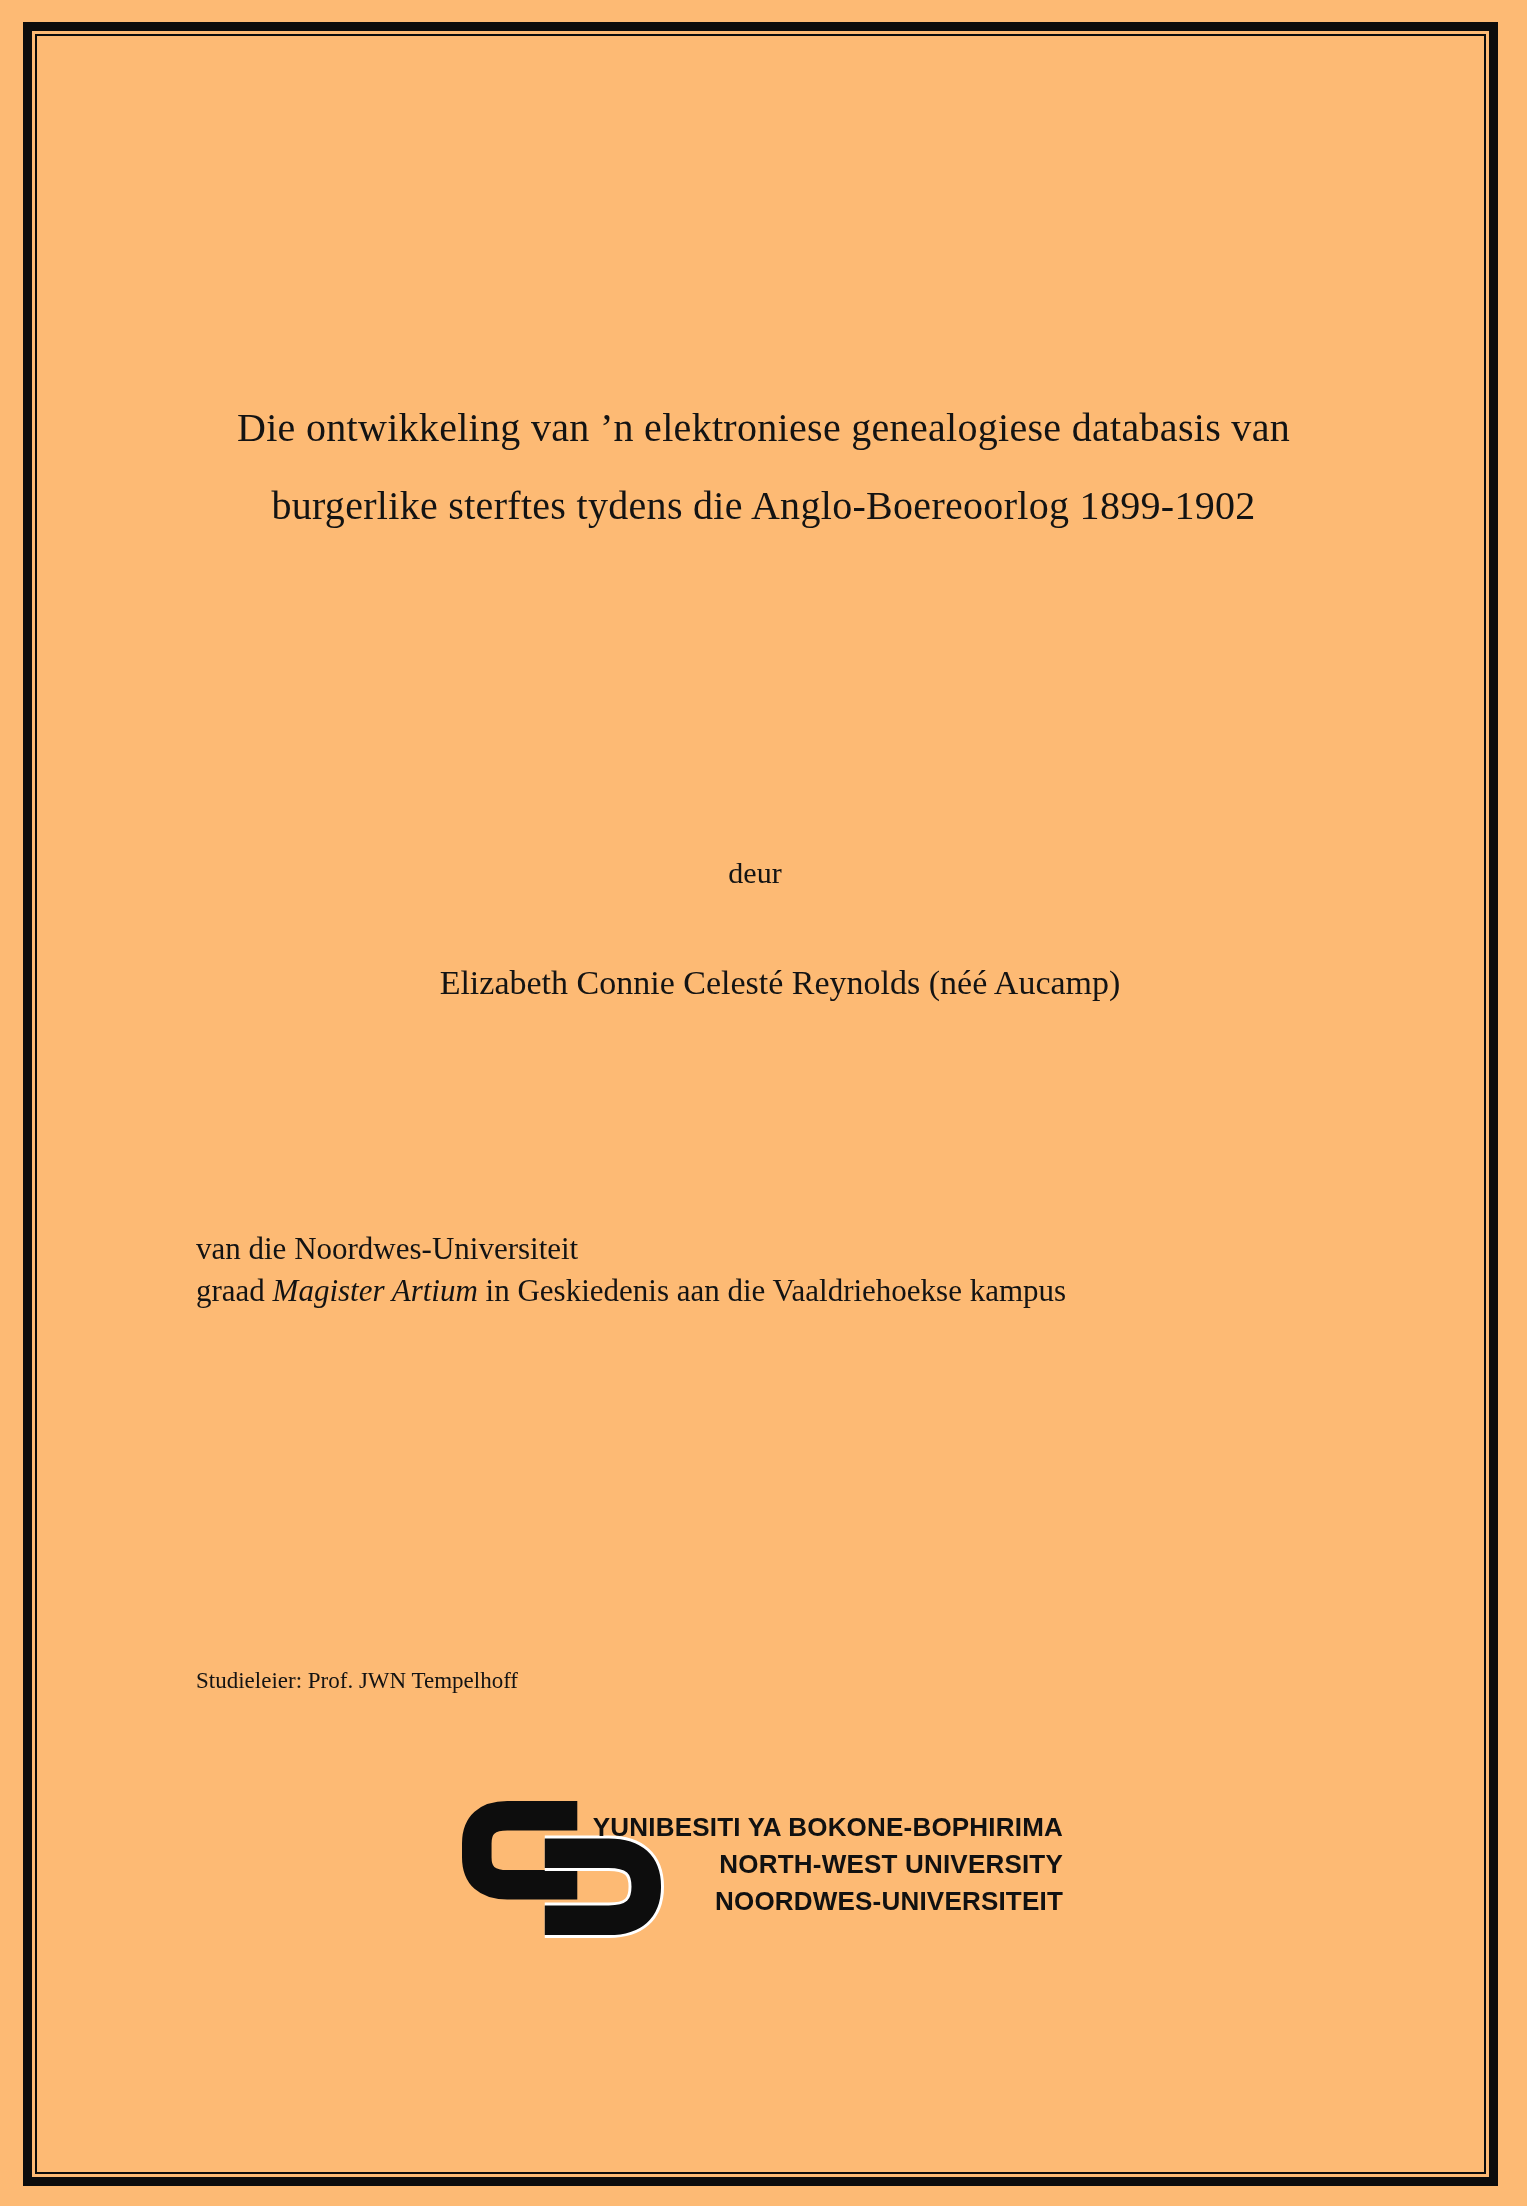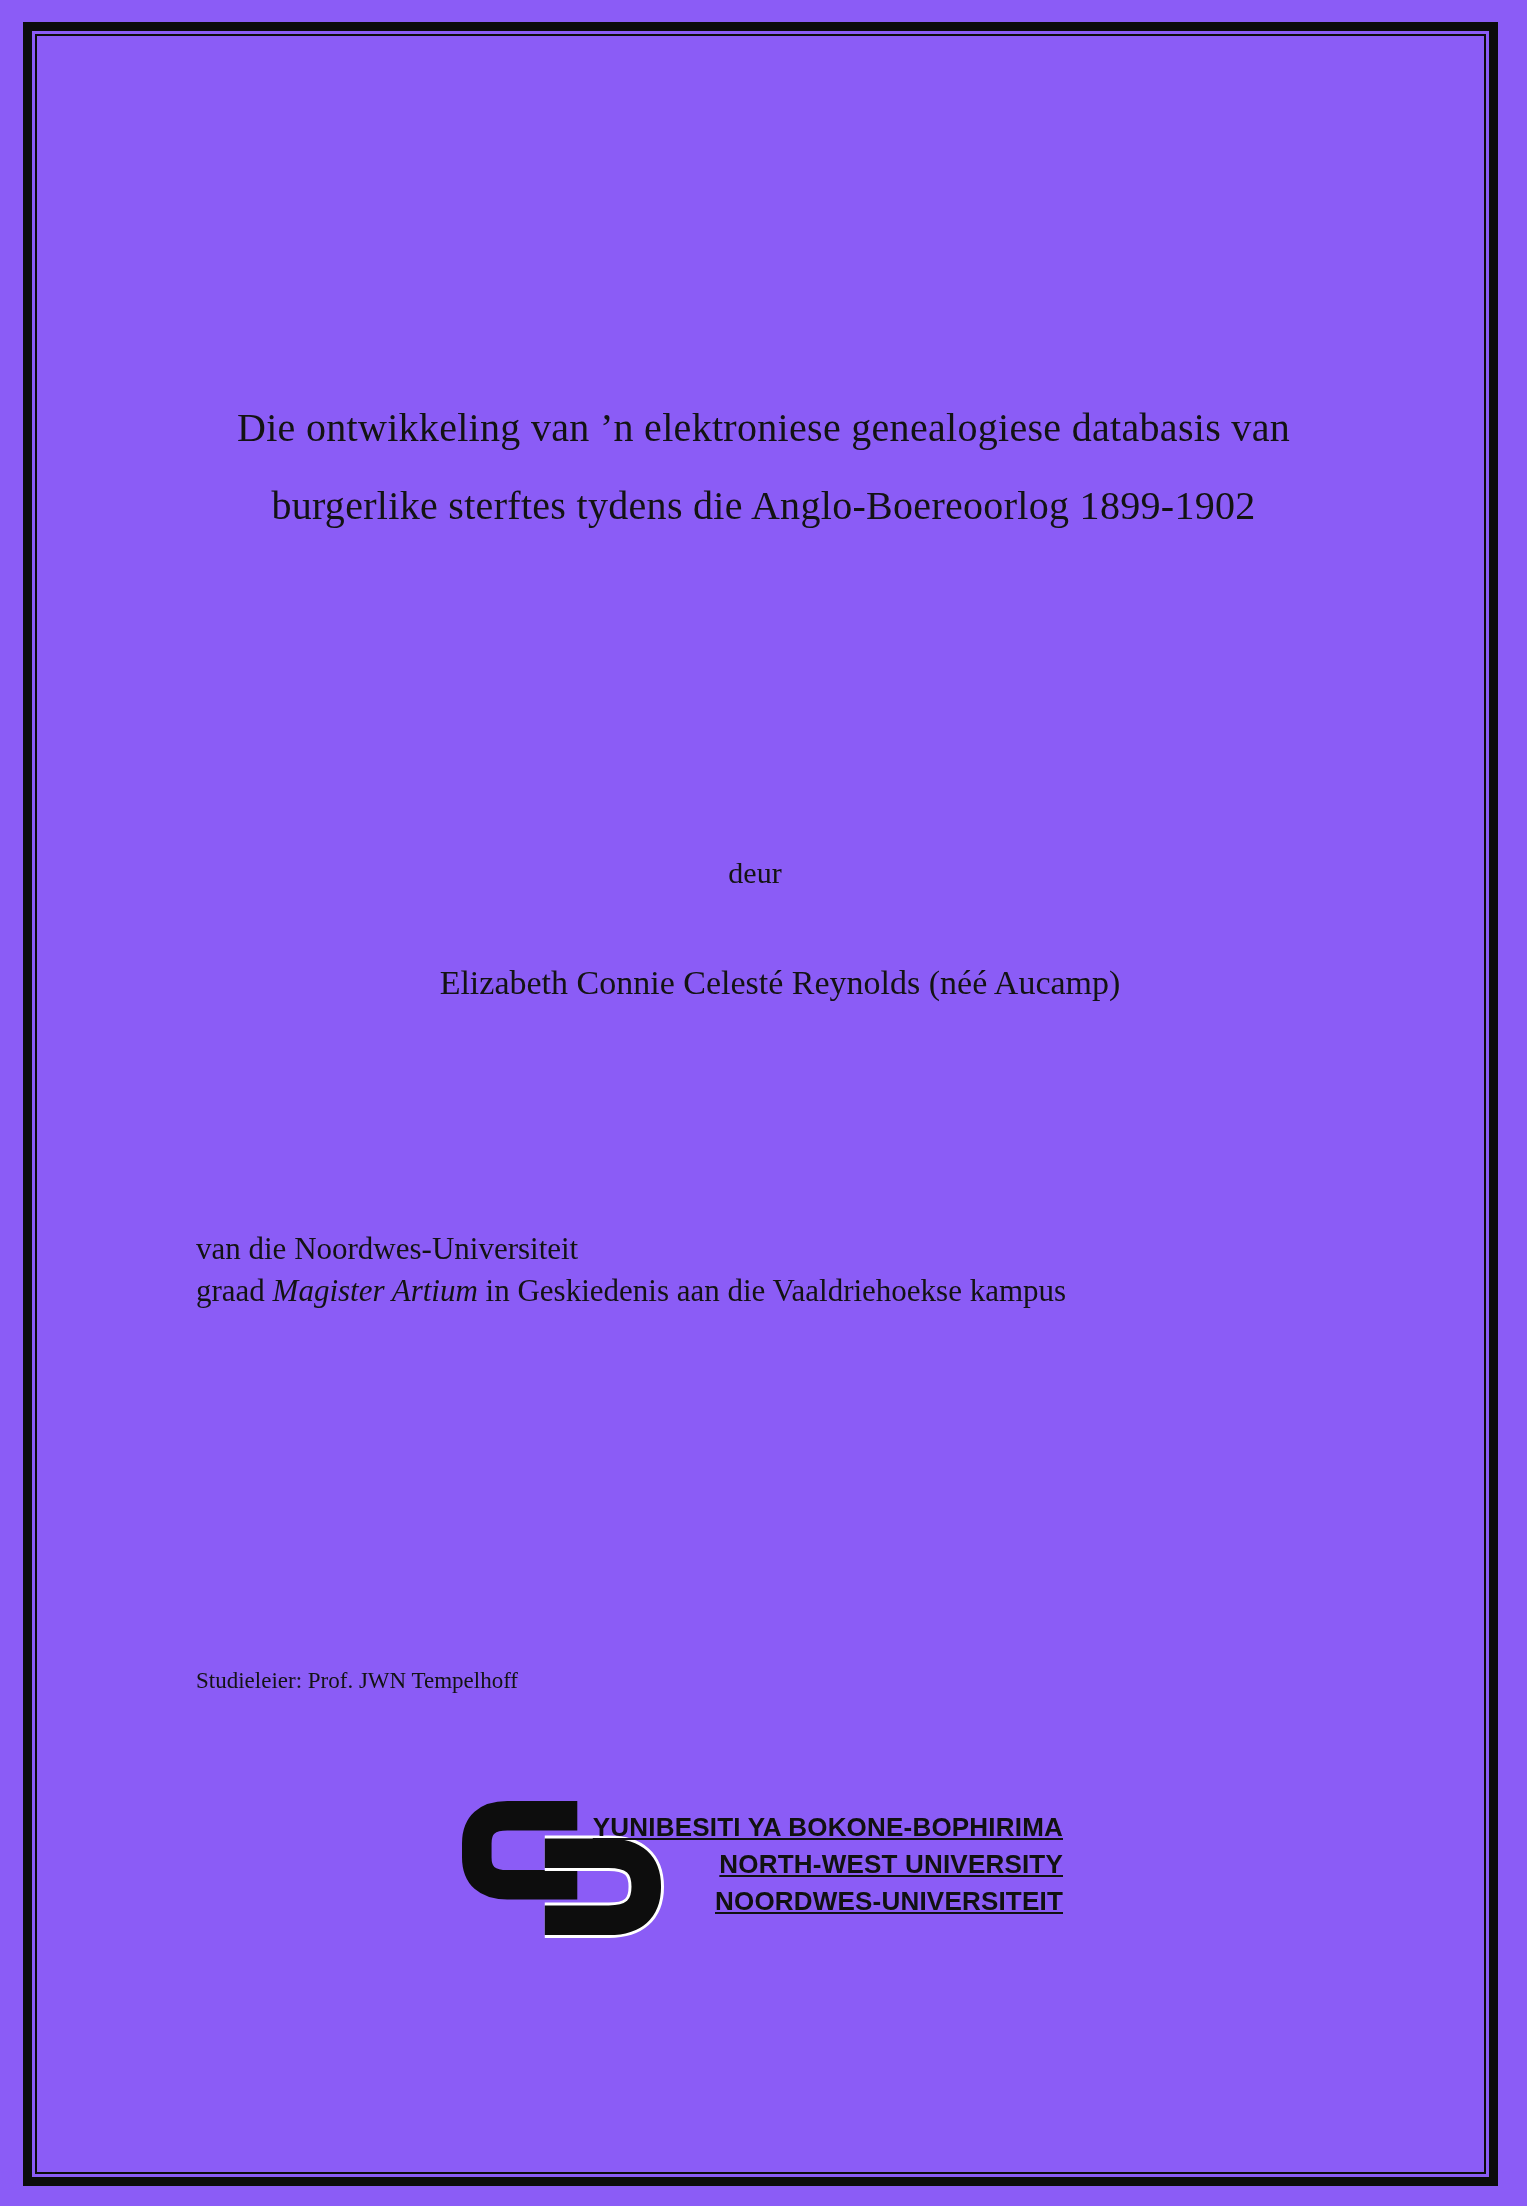--- a/index.html
+++ b/index.html
@@ -4,21 +4,21 @@
 <style>
   html, body {
     margin: 0;
     padding: 0;
     background: #ffffff;
   }
   .page {
     position: relative;
     width: 1527px;
     height: 2206px;
-    background: #8b5cf6;
+    background: #fdba74;
     font-family: "Liberation Serif", serif;
     color: #131313;
     overflow: hidden;
   }
   
   .frame-outer {
     position: absolute;
     left: 23px;
     top: 22px;
     width: 1475px;
@@ -100,21 +100,20 @@
     width: 482px;
     text-align: right;
     font-size: 26px;
     line-height: 37px;
     font-weight: 600;
     letter-spacing: 0.2px;
     color: #111111;
   }
   .logo-text div {
     white-space: nowrap;
-    text-decoration: underline;
   }
 </style>
 </head>
 <body>
 
 <div class="page">
 
   <div class="frame-outer">
     <div class="frame-inner"></div>
   </div>

